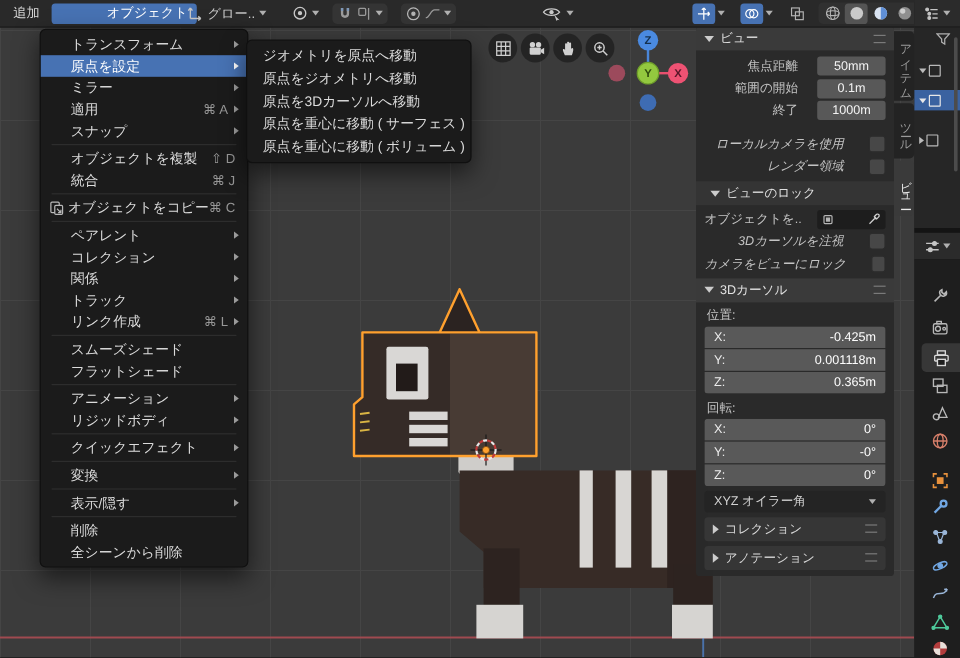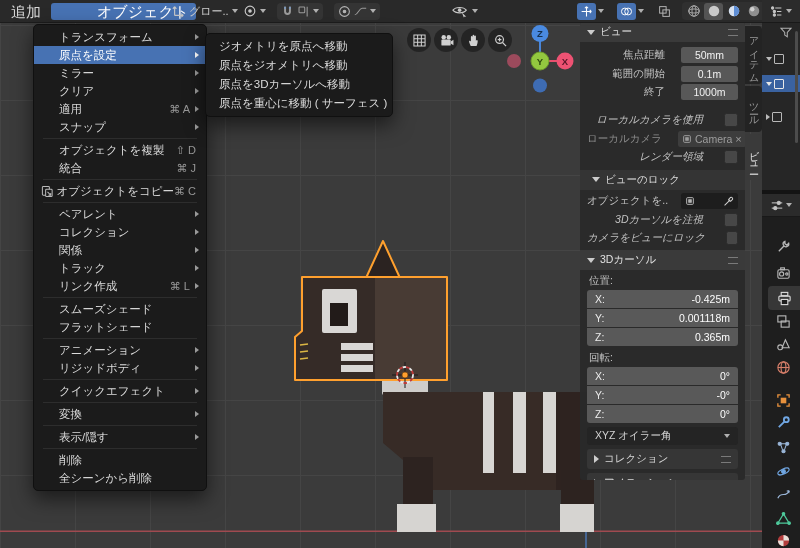--- a/index.html
+++ b/index.html
@@ -8,21 +8,21 @@
   
   .vgrid{position:absolute;left:0;top:22px;width:762px;height:526px;
     background-image:linear-gradient(#454545 1px,transparent 1px),linear-gradient(90deg,#454545 1px,transparent 1px);
     background-size:75px 75px;background-position:0px 3px;}
   svg.vp{position:absolute;left:0;top:0;width:762px;height:548px;z-index:2;}
 
   
   .topbar{position:absolute;left:0;top:0;width:762px;height:22px;background:#292929;
           border-bottom:1px solid #1c1c1c;z-index:8;}
   .tb{position:absolute;top:0;height:22px;display:flex;align-items:center;gap:3px;}
-  .menu-btn{font-size:15px;color:#d8d8d8;padding:0 7px;height:17px;line-height:17px;border-radius:3px;}
+  .menu-btn{font-size:11px;color:#d8d8d8;padding:0 7px;height:17px;line-height:17px;border-radius:3px;}
   .menu-btn.open{background:#4772b3;color:#fff;padding-left:46px;}
   .hgroup{background:#343434;border-radius:4px;height:17px;display:flex;align-items:center;padding:0 4px;gap:3px;}
   .htxt{font-size:11px;color:#cdcdcd;}
   .crt{width:0;height:0;border-left:3.5px solid transparent;border-right:3.5px solid transparent;border-top:4px solid #b0b0b0;display:inline-block;}
   .iconbtn{width:19px;height:17px;border-radius:3px;display:flex;align-items:center;justify-content:center;}
   .iconbtn.blue{background:#4772b3;}
   .iconbtn.pressed{background:#545454;}
   .shade-group{background:#303030;border-radius:4px;height:18px;display:flex;align-items:center;padding:0 2px;gap:1px;}
 
   
@@ -183,21 +183,21 @@
         <line x1="6" y1="4" x2="6" y2="8"></line>
         <line x1="4" y1="6" x2="8" y2="6"></line>
       </svg>
   </div>
 
   <div class="topbar">
     <div class="tb" style="left:4px;">
       <span class="menu-btn">追加</span>
       <span class="menu-btn open">オブジェクト</span>
     </div>
-    <div class="tb" style="left:172px;">
+    <div class="tb" style="left:156px;">
       <span style="display:flex;align-items:center;gap:3px;">
         <svg width="14" height="14" viewBox="0 0 16 16" fill="none" stroke="#c8c8c8" stroke-width="1.3">
             <path d="M3,13 L3,3 M3,3 l-2,2.5 M3,3 l2,2.5 M3,13 L13,13 M13,13 l-2.5,-2 M13,13 l-2.5,2"></path>
           </svg>
         <span class="htxt">グロー..</span>
         <span class="crt"></span>
       </span>
     </div>
     <div class="tb" style="left:243px;">
       <span style="display:flex;align-items:center;gap:3px;">
@@ -314,31 +314,20 @@
       <div class="prow">
           <span class="plabel">終了</span>
           <span class="pfield">1000m</span>
         </div>
       <div class="spacer8"></div>
       <div class="prow">
           <span class="plabel grow">ローカルカメラを使用</span>
           <span class="pcheck"></span>
         </div>
       <div class="prow">
-        <span class="plabel dim">ローカルカメラ</span>
-        <span class="pfield objfield">
-          <svg width="10" height="10" viewBox="0 0 12 12" fill="none" stroke="#9d9d9d" stroke-width="1.2">
-              <rect x="2" y="2" width="8" height="8" rx="1"></rect>
-              <rect x="4.5" y="4.5" width="3" height="3" fill="#9d9d9d"></rect>
-            </svg>
-          <span>Camera</span>
-          <span class="xbtn">×</span>
-        </span>
-      </div>
-      <div class="prow">
           <span class="plabel grow">レンダー領域</span>
           <span class="pcheck"></span>
         </div>
       <div class="subh">
         <span class="tri down"></span>
         <span>ビューのロック</span>
       </div>
       <div class="prow">
         <span class="plabel">オブジェクトを..</span>
         <span class="pfield darkfield">
@@ -563,25 +552,20 @@
           <span class="mlb">原点を設定</span>
           <span class="mar"></span>
         </div>
         <div class="mi">
           <span class="mic"></span>
           <span class="mlb">ミラー</span>
           <span class="mar"></span>
         </div>
         <div class="mi">
           <span class="mic"></span>
-          <span class="mlb">クリア</span>
-          <span class="mar"></span>
-        </div>
-        <div class="mi">
-          <span class="mic"></span>
           <span class="mlb">適用</span>
           <span class="msh">⌘ A</span>
           <span class="mar"></span>
         </div>
         <div class="mi">
           <span class="mic"></span>
           <span class="mlb">スナップ</span>
           <span class="mar"></span>
         </div>
         <div class="msep"></div>
@@ -690,16 +674,19 @@
         </div>
         <div class="mi">
           <span class="mlb">原点をジオメトリへ移動</span>
         </div>
         <div class="mi">
           <span class="mlb">原点を3Dカーソルへ移動</span>
         </div>
         <div class="mi">
           <span class="mlb">原点を重心に移動 ( サーフェス )</span>
         </div>
+        <div class="mi">
+          <span class="mlb">原点を重心に移動 ( ボリューム )</span>
+        </div>
       </div>
   </div>
 
 </div>
 
 </body></html>

